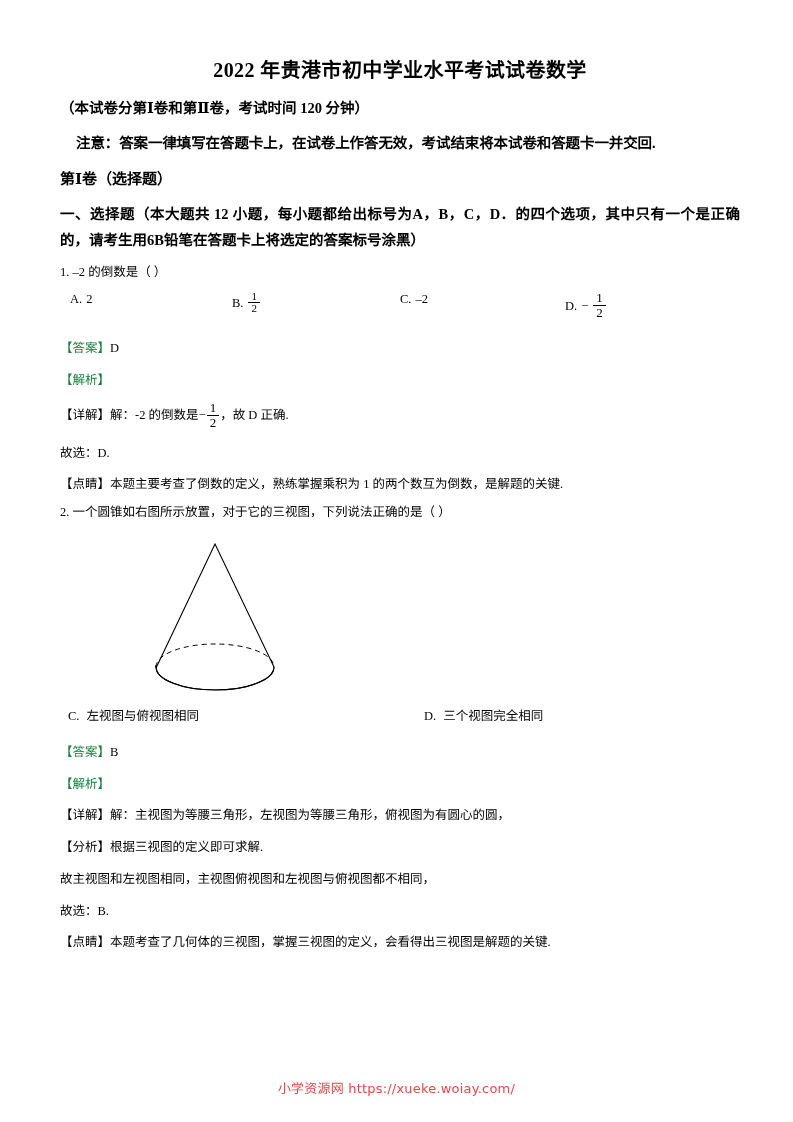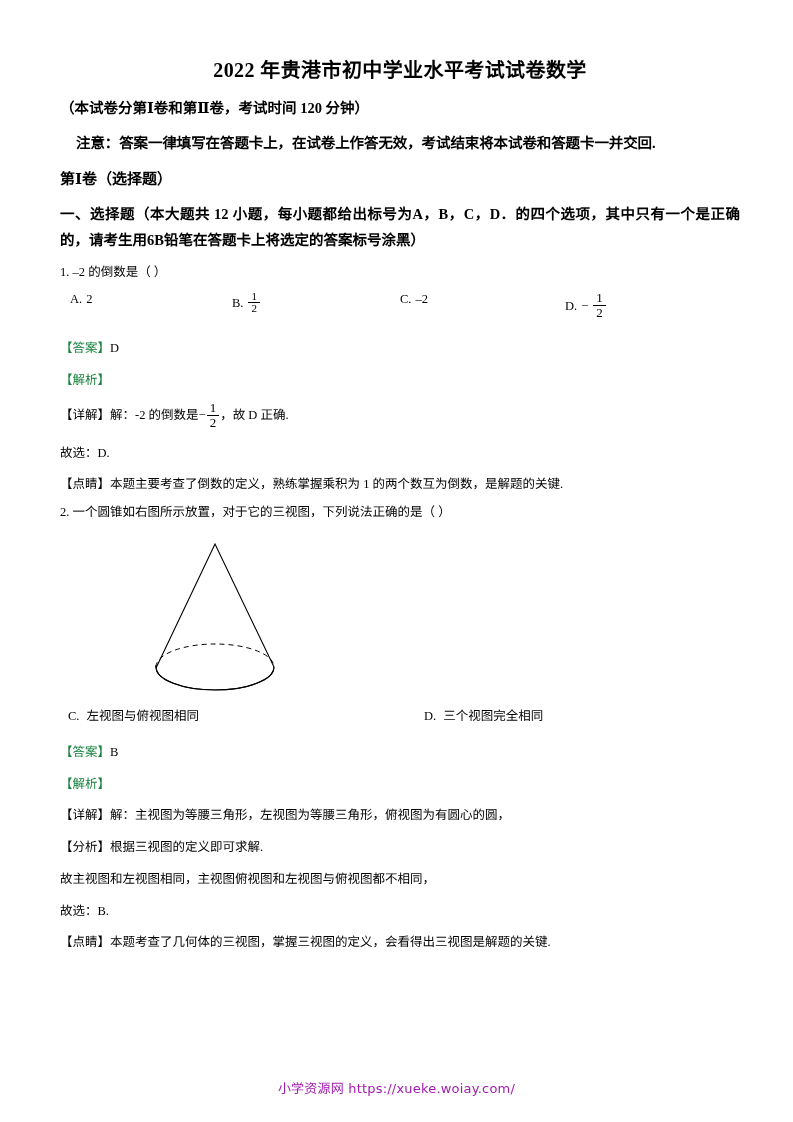--- a/index.html
+++ b/index.html
@@ -157,21 +157,21 @@
   }
 
   
   .footer {
     position: absolute;
     left: 0;
     top: 1078px;
     width: 793px;
     text-align: center;
     font-size: 13px;
-    color: #a21caf;
+    color: #ef4444;
     font-family: "DejaVu Sans", "Liberation Sans", sans-serif;
     letter-spacing: 0.2px;
   }
 </style>
 </head>
 <body>
 
 <div class="page">
   <div class="content">
 

